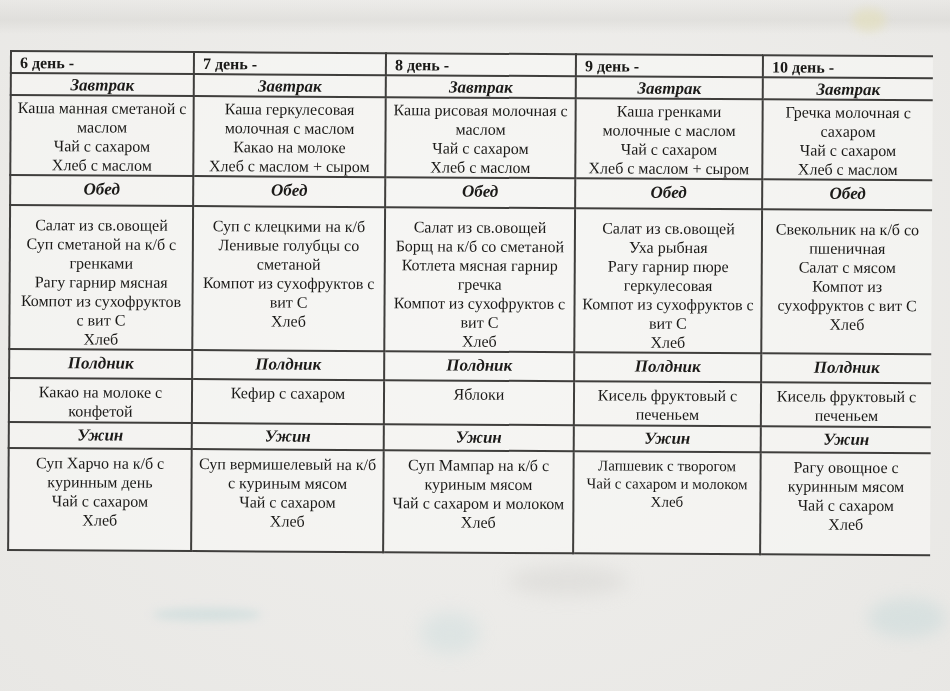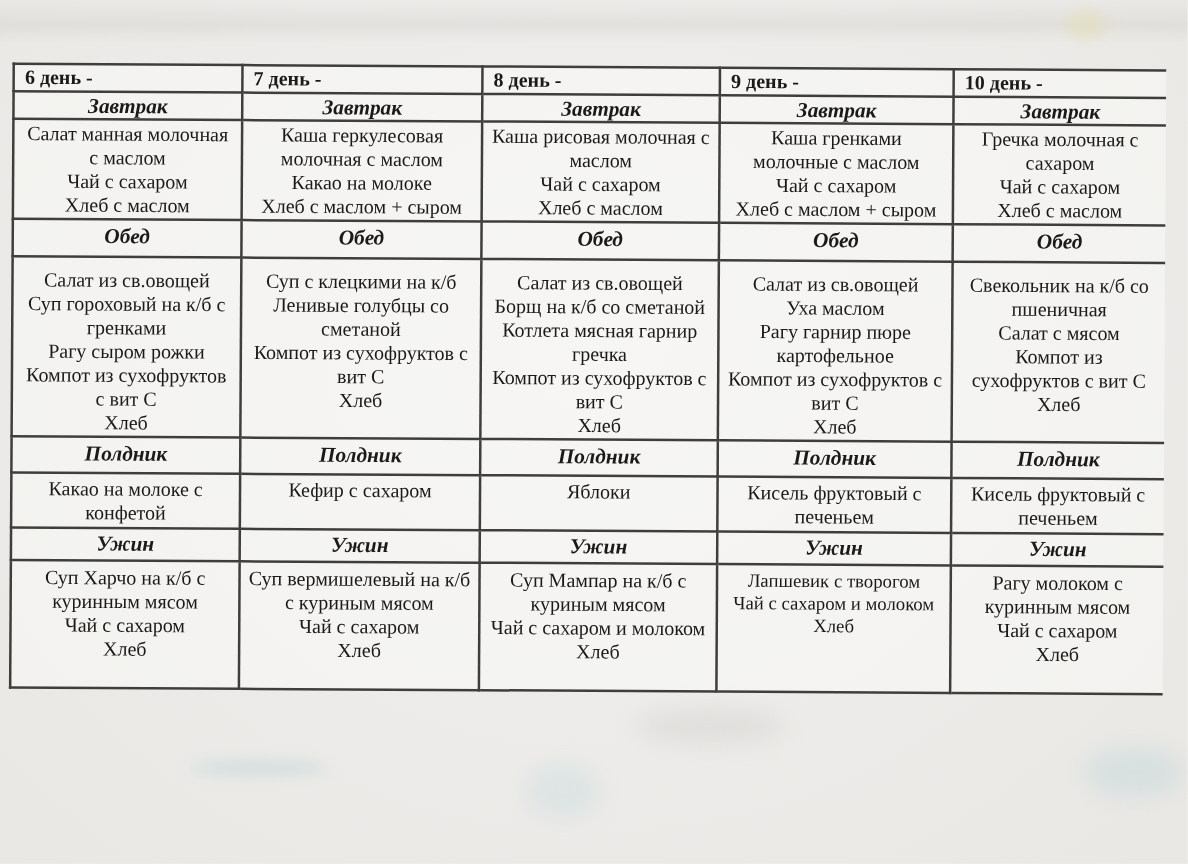--- a/index.html
+++ b/index.html
@@ -108,21 +108,21 @@
       <tr class="r-sect">
         <td>Завтрак</td>
         <td>Завтрак</td>
         <td>Завтрак</td>
         <td>Завтрак</td>
         <td>Завтрак</td>
       </tr>
 
       <tr class="r-breakfast">
         <td>
-              <div class="dish">Салат манная молочная с маслом</div>
+              <div class="dish">Каша манная сметаной с маслом</div>
               <div class="dish">Чай с сахаром</div>
               <div class="dish">Хлеб с маслом</div>
             </td>
         <td>
               <div class="dish">Каша геркулесовая молочная с маслом</div>
               <div class="dish">Какао на молоке</div>
               <div class="dish">Хлеб с маслом + сыром</div>
             </td>
         <td>
               <div class="dish">Каша рисовая молочная с маслом</div>
@@ -145,42 +145,42 @@
         <td>Обед</td>
         <td>Обед</td>
         <td>Обед</td>
         <td>Обед</td>
         <td>Обед</td>
       </tr>
 
       <tr class="r-lunch">
         <td>
               <div class="dish">Салат из св.овощей</div>
-              <div class="dish">Суп гороховый на к/б с гренками</div>
-              <div class="dish">Рагу сыром рожки</div>
+              <div class="dish">Суп сметаной на к/б с гренками</div>
+              <div class="dish">Рагу гарнир мясная</div>
               <div class="dish">Компот из сухофруктов с вит С</div>
               <div class="dish">Хлеб</div>
             </td>
         <td>
               <div class="dish">Суп с клецкими на к/б</div>
               <div class="dish">Ленивые голубцы со сметаной</div>
               <div class="dish">Компот из сухофруктов с вит С</div>
               <div class="dish">Хлеб</div>
             </td>
         <td>
               <div class="dish">Салат из св.овощей</div>
               <div class="dish">Борщ на к/б со сметаной</div>
               <div class="dish">Котлета мясная гарнир гречка</div>
               <div class="dish">Компот из сухофруктов с вит С</div>
               <div class="dish">Хлеб</div>
             </td>
         <td>
               <div class="dish">Салат из св.овощей</div>
-              <div class="dish">Уха маслом</div>
-              <div class="dish">Рагу гарнир пюре картофельное</div>
+              <div class="dish">Уха рыбная</div>
+              <div class="dish">Рагу гарнир пюре геркулесовая</div>
               <div class="dish">Компот из сухофруктов с вит С</div>
               <div class="dish">Хлеб</div>
             </td>
         <td>
               <div class="dish">Свекольник на к/б со пшеничная</div>
               <div class="dish">Салат с мясом</div>
               <div class="dish">Компот из сухофруктов с вит С</div>
               <div class="dish">Хлеб</div>
             </td>
       </tr>
@@ -214,41 +214,41 @@
       <tr class="r-sect r-sect-dinner">
         <td>Ужин</td>
         <td>Ужин</td>
         <td>Ужин</td>
         <td>Ужин</td>
         <td>Ужин</td>
       </tr>
 
       <tr class="r-dinner">
         <td>
-              <div class="dish">Суп Харчо на к/б с куринным мясом</div>
+              <div class="dish">Суп Харчо на к/б с куринным день</div>
               <div class="dish">Чай с сахаром</div>
               <div class="dish">Хлеб</div>
             </td>
         <td>
               <div class="dish">Суп вермишелевый на к/б с куриным мясом</div>
               <div class="dish">Чай с сахаром</div>
               <div class="dish">Хлеб</div>
             </td>
         <td>
               <div class="dish">Суп Мампар на к/б с куриным мясом</div>
               <div class="dish">Чай с сахаром и молоком</div>
               <div class="dish">Хлеб</div>
             </td>
         <td>
               <div class="dish">Лапшевик с творогом</div>
               <div class="dish">Чай с сахаром и молоком</div>
               <div class="dish">Хлеб</div>
             </td>
         <td>
-              <div class="dish">Рагу молоком с куринным мясом</div>
+              <div class="dish">Рагу овощное с куринным мясом</div>
               <div class="dish">Чай с сахаром</div>
               <div class="dish">Хлеб</div>
             </td>
       </tr>
     </tbody>
       </table>
   </div>
 </div>
 
 </body></html>

